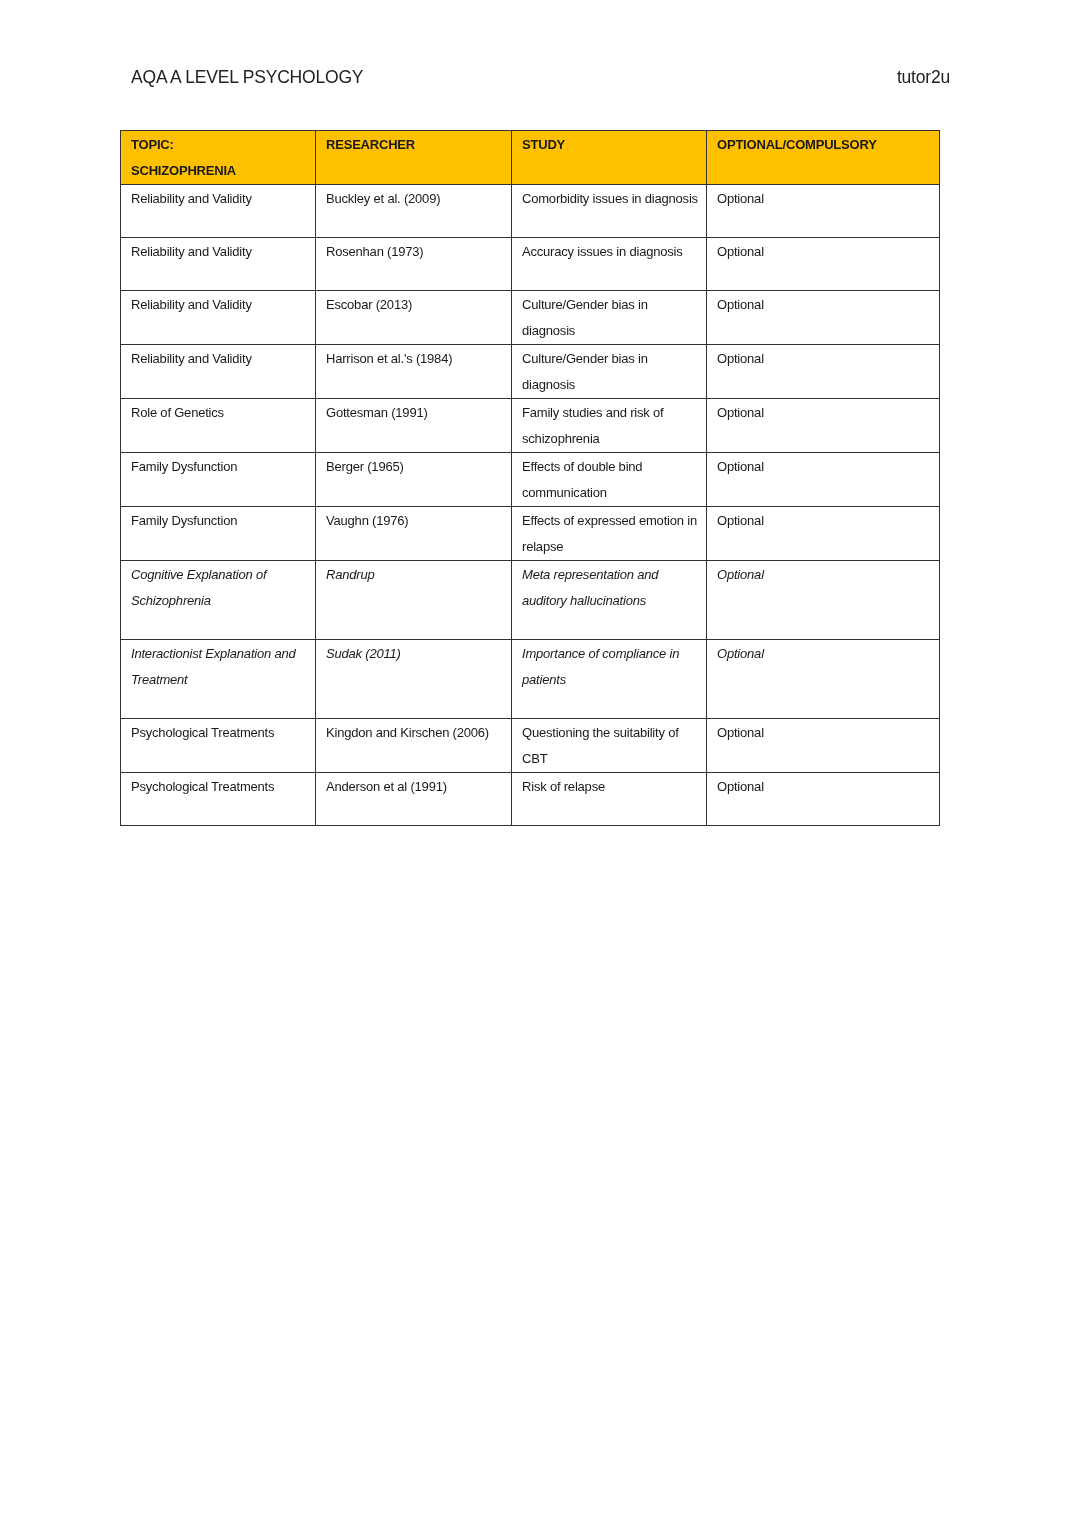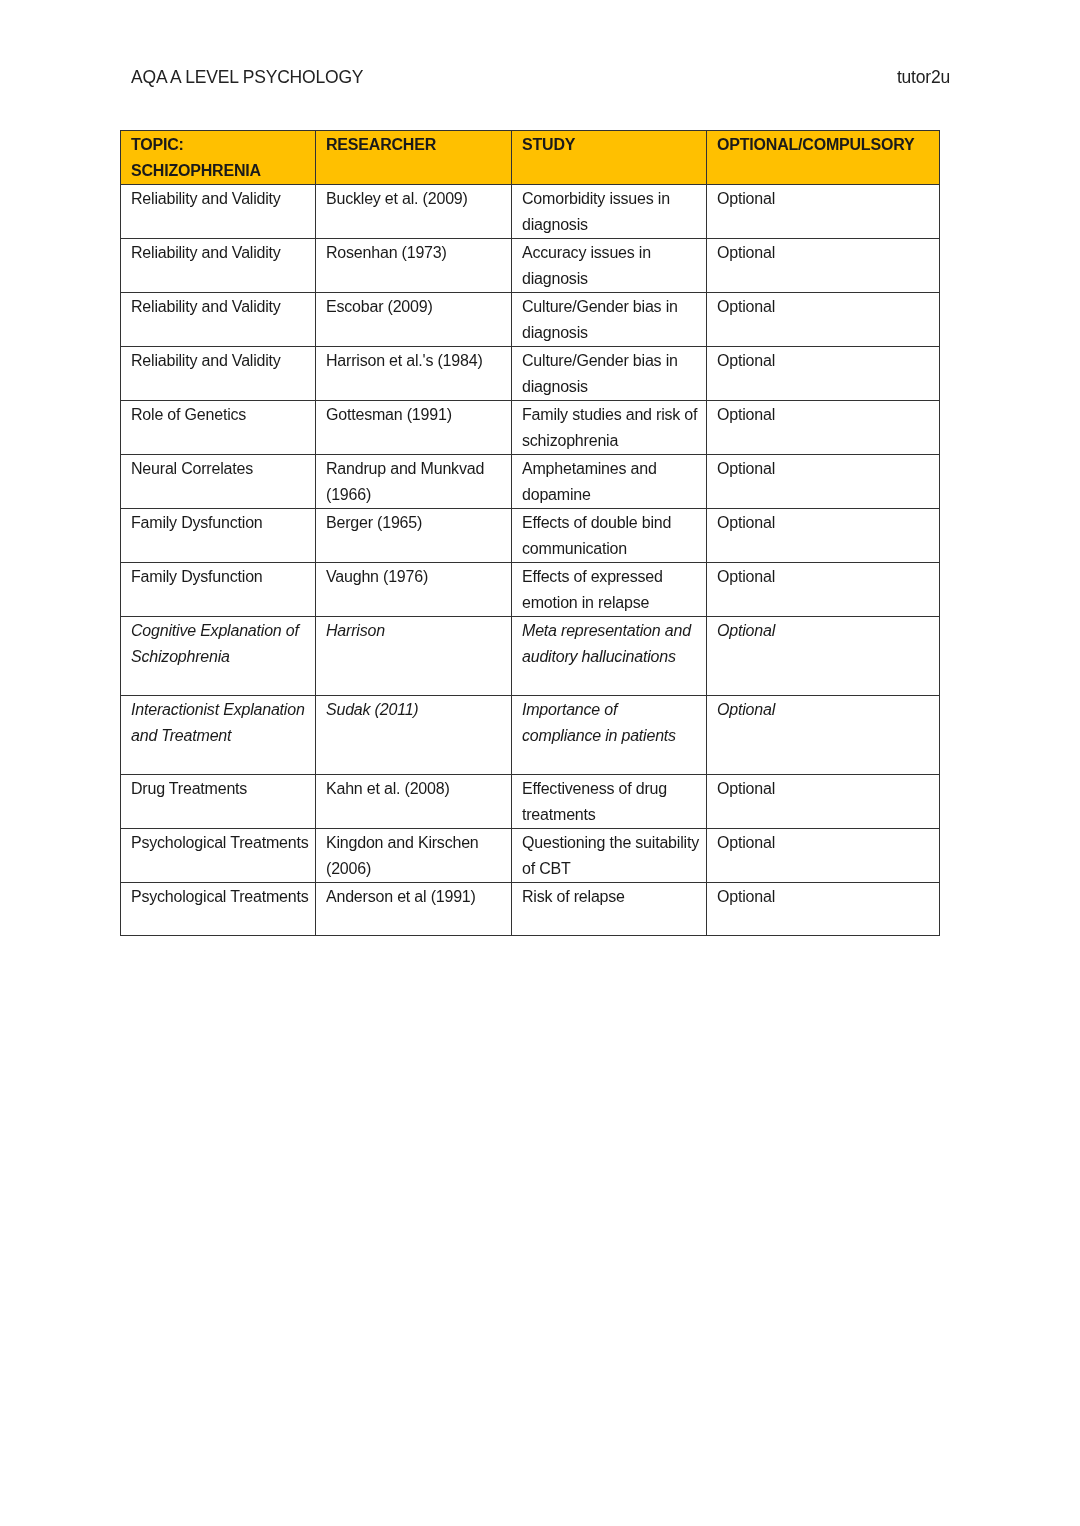--- a/index.html
+++ b/index.html
@@ -29,21 +29,21 @@
       letter-spacing: -0.2px;
       gap: 8px;
     }
     table.study-table {
       position: absolute;
       top: 130px;
       left: 120px;
       width: 819px;
       border-collapse: collapse;
       table-layout: fixed;
-      font-size: 16px;
+      font-size: 13px;
       line-height: 26px;
       letter-spacing: -0.2px;
       padding-left: 43px;
     }
     table.study-table col.c1 { width: 195px; }
     table.study-table col.c2 { width: 196px; }
     table.study-table col.c3 { width: 195px; }
     table.study-table col.c4 { width: 233px; }
     table.study-table th,
     table.study-table td {
@@ -97,70 +97,58 @@
       <td>Optional</td>
     </tr>
     <tr class="h2">
       <td>Reliability and Validity</td>
       <td>Rosenhan (1973)</td>
       <td>Accuracy issues in diagnosis</td>
       <td>Optional</td>
     </tr>
     <tr class="h2">
       <td>Reliability and Validity</td>
-      <td>Escobar (2009)</td>
+      <td>Escobar (2013)</td>
       <td>Culture/Gender bias in diagnosis</td>
       <td>Optional</td>
     </tr>
     <tr class="h2">
       <td>Reliability and Validity</td>
       <td>Harrison et al.'s (1984)</td>
       <td>Culture/Gender bias in diagnosis</td>
       <td>Optional</td>
     </tr>
     <tr class="h2">
       <td>Role of Genetics</td>
       <td>Gottesman (1991)</td>
       <td>Family studies and risk of schizophrenia</td>
       <td>Optional</td>
     </tr>
     <tr class="h2">
-      <td>Neural Correlates</td>
-      <td>Randrup and Munkvad (1966)</td>
-      <td>Amphetamines and dopamine</td>
-      <td>Optional</td>
-    </tr>
-    <tr class="h2">
       <td>Family Dysfunction</td>
       <td>Berger (1965)</td>
       <td>Effects of double bind communication</td>
       <td>Optional</td>
     </tr>
     <tr class="h2">
       <td>Family Dysfunction</td>
       <td>Vaughn (1976)</td>
       <td>Effects of expressed emotion in relapse</td>
       <td>Optional</td>
     </tr>
     <tr class="h3">
       <td>Cognitive Explanation of Schizophrenia</td>
-      <td>Harrison</td>
+      <td>Randrup</td>
       <td>Meta representation and auditory hallucinations</td>
       <td>Optional</td>
     </tr>
     <tr class="h3">
       <td>Interactionist Explanation and Treatment</td>
       <td>Sudak (2011)</td>
       <td>Importance of compliance in patients</td>
-      <td>Optional</td>
-    </tr>
-    <tr class="h2">
-      <td>Drug Treatments</td>
-      <td>Kahn et al. (2008)</td>
-      <td>Effectiveness of drug treatments</td>
       <td>Optional</td>
     </tr>
     <tr class="h2">
       <td>Psychological Treatments</td>
       <td>Kingdon and Kirschen (2006)</td>
       <td>Questioning the suitability of CBT</td>
       <td>Optional</td>
     </tr>
     <tr class="h2">
       <td>Psychological Treatments</td>

